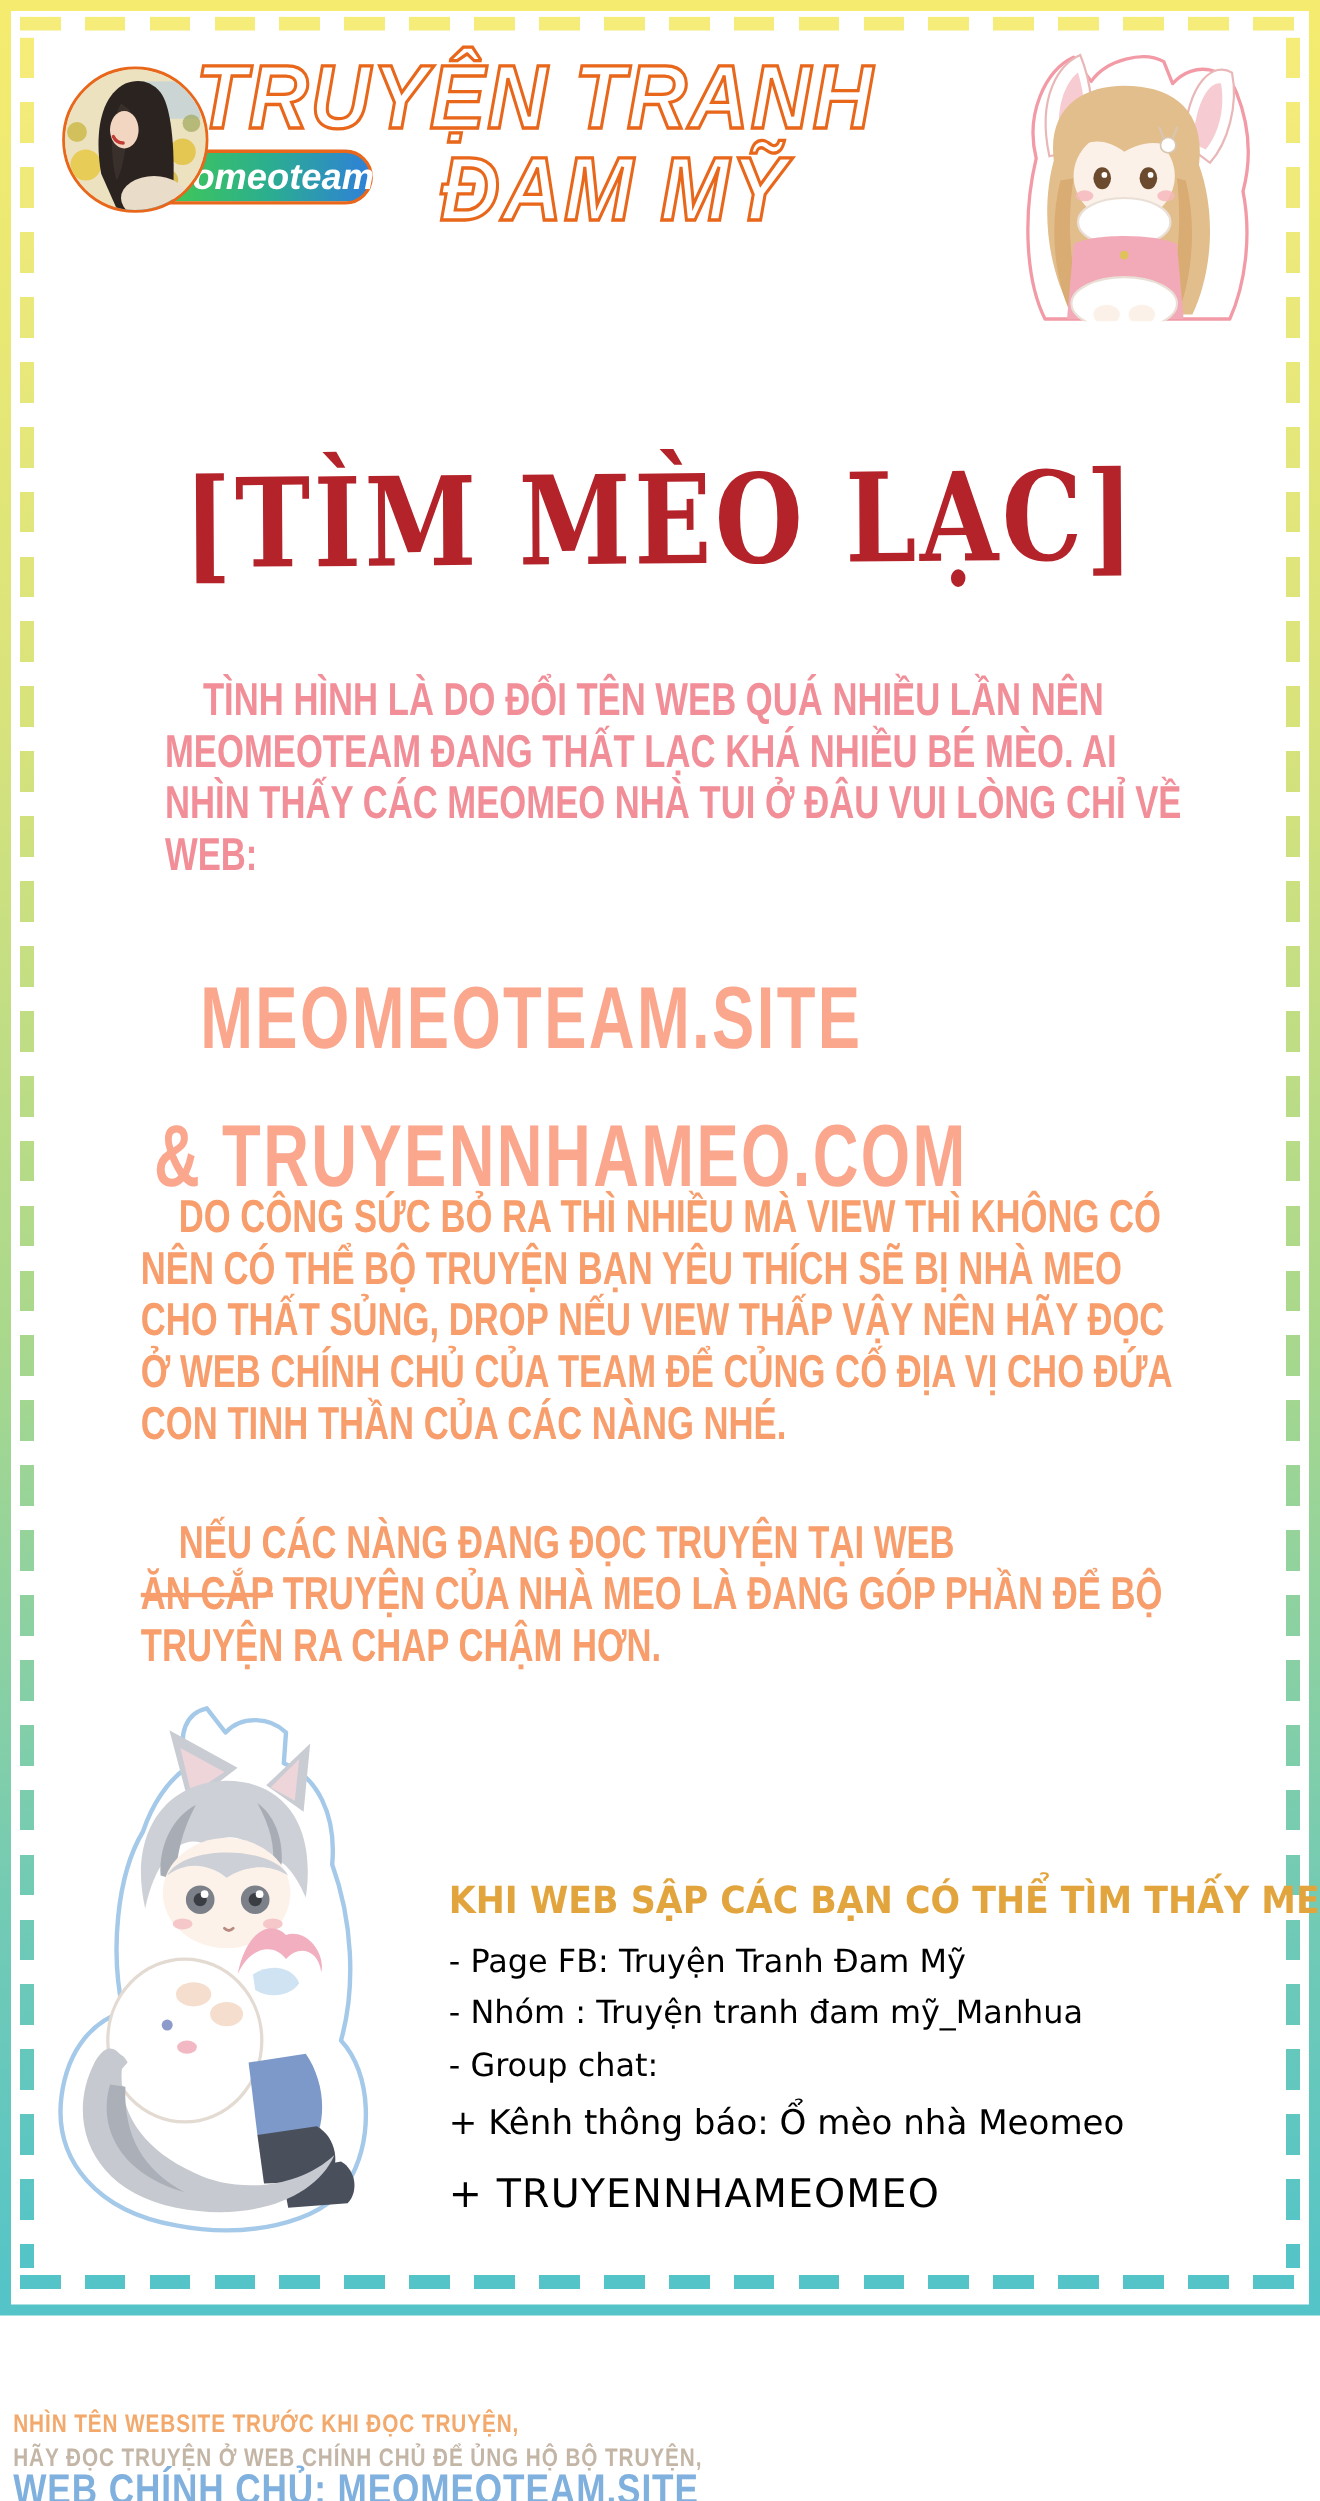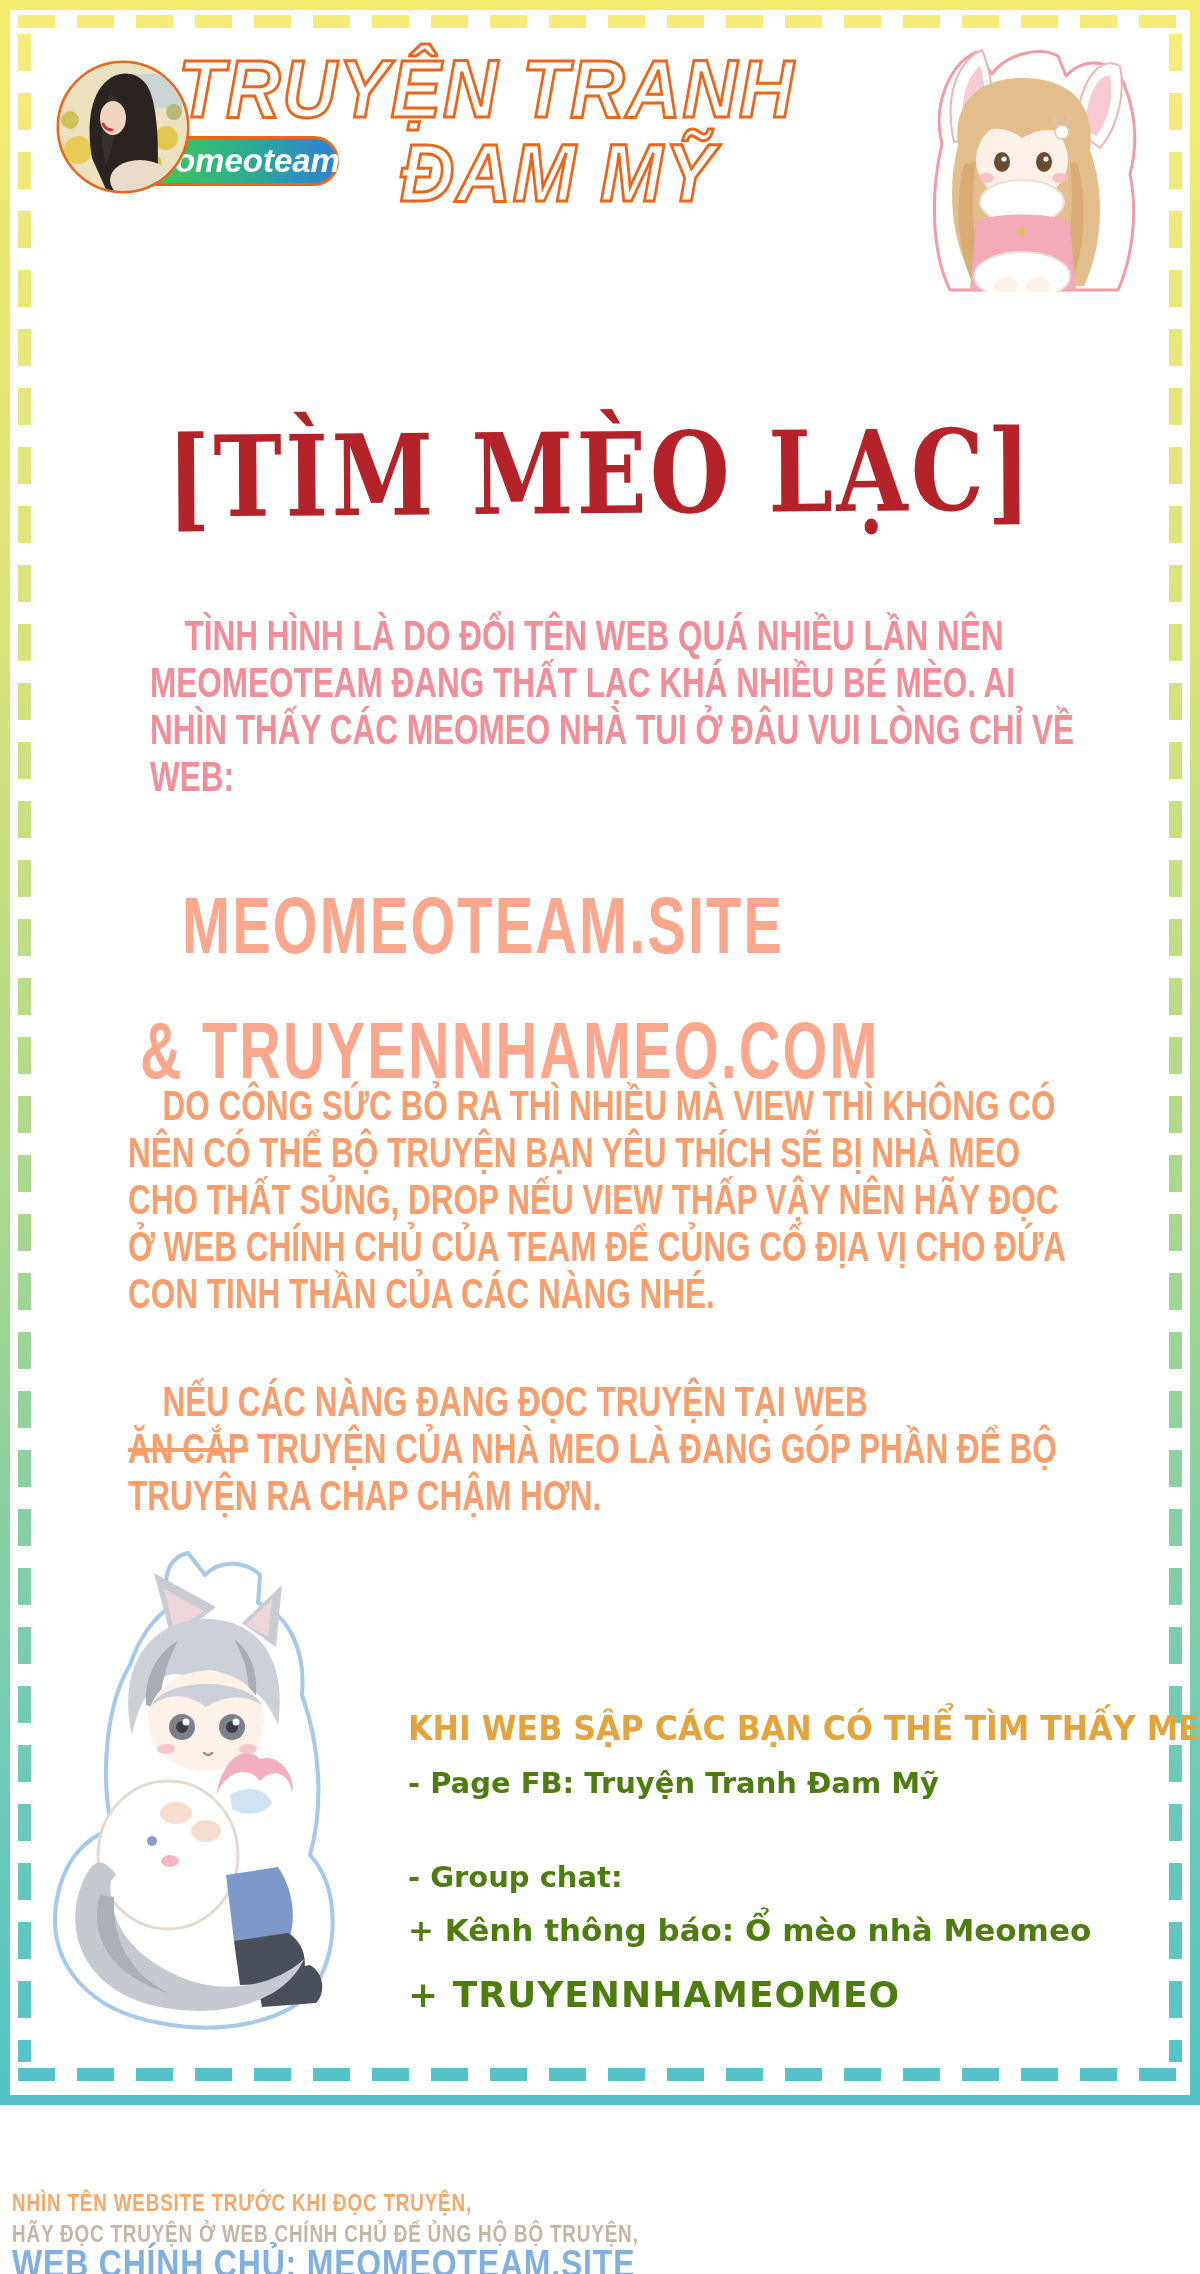--- a/index.html
+++ b/index.html
@@ -56,21 +56,21 @@
 
   .site1,.site2{position:absolute;font-weight:bold;color:#FAA78E;white-space:nowrap;
         font-size:80px;letter-spacing:3px;transform:scaleX(0.72);transform-origin:0 0;}
   .site1{left:182px;top:880px;}
   .site2{left:140px;top:1005px;}
 
   
   .contact-heading{position:absolute;left:408px;top:1708px;color:#E2A53D;font-weight:bold;
         font-size:34px;white-space:nowrap;transform:scaleX(0.93);transform-origin:0 0;
         font-family:"DejaVu Sans", sans-serif;}
-  .contact-item{position:absolute;left:408px;color:#4d7c0f;font-weight:bold;font-size:29px;
+  .contact-item{position:absolute;left:408px;color:#000000;font-weight:normal;font-size:29px;
         white-space:nowrap;font-family:"DejaVu Sans", sans-serif;}
   .ci0{top:1766px;} .ci1{top:1812px;} .ci2{top:1860px;}
   .ci3{top:1974px;font-size:36px;letter-spacing:1px;} .ci4{top:1912px;font-size:31px;}
 
   
   .footer-line{position:absolute;left:12px;font-weight:bold;white-space:nowrap;
         transform:scaleX(0.82);transform-origin:0 0;}
   .f1{top:2190px;font-size:23px;color:#F2A96B;letter-spacing:1px;}
   .f2{top:2221px;font-size:23px;color:#C4B6A6;letter-spacing:1px;}
   .f3{top:2242px;font-size:39px;color:#7FB0DE;letter-spacing:1px;}
@@ -216,20 +216,21 @@
       <path d="M214,396 L268,388 C286,398 290,424 278,438 L220,440 Z" fill="#4A4F5C"></path>
       <path d="M236,430 L290,420 C304,428 306,448 296,458 L242,462 Z" fill="#4A4F5C"></path>
       <path d="M66,330 C40,380 60,446 140,462 C210,476 268,452 284,414 C252,444 196,450 156,430 C108,408 84,372 92,326 C82,312 74,316 66,330 Z" fill="#C6C9CF"></path>
       <path d="M80,350 C68,392 92,432 148,448 C110,428 92,396 94,352 Z" fill="#ABAFB8"></path>
       <path d="M66,330 C76,318 90,318 96,330 L82,346 Z" fill="#C6C9CF"></path>
     </svg>
   </div>
 
   <div class="contact-heading">KHI WEB SẬP CÁC BẠN CÓ THỂ TÌM THẤY MEO TẠI:</div>
   <div class="contact-item ci0">- Page FB: Truyện Tranh Đam Mỹ</div>
+  <div class="contact-item ci1">- Nhóm : Truyện tranh đam mỹ_Manhua</div>
   <div class="contact-item ci2">- Group chat:</div>
   <div class="contact-item ci3">+ TRUYENNHAMEOMEO</div>
   <div class="contact-item ci4">+ Kênh thông báo: Ổ mèo nhà Meomeo</div>
 
   <div class="footer-line f1">NHÌN TÊN WEBSITE TRƯỚC KHI ĐỌC TRUYỆN,</div>
   <div class="footer-line f2">HÃY ĐỌC TRUYỆN Ở WEB CHÍNH CHỦ ĐỂ ỦNG HỘ BỘ TRUYỆN,</div>
   <div class="footer-line f3">WEB CHÍNH CHỦ: MEOMEOTEAM.SITE</div>
 
 </div>
 

